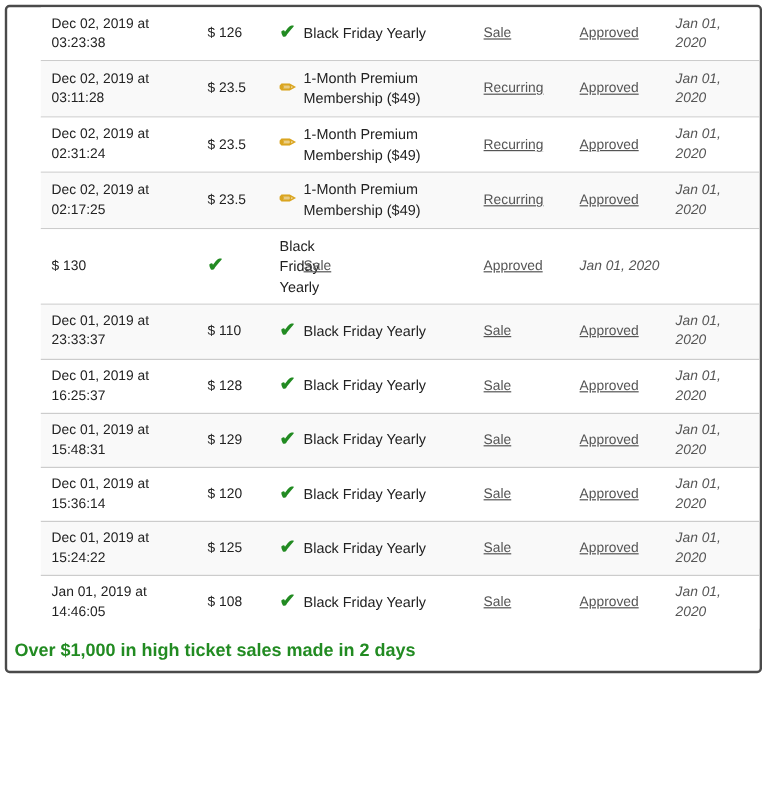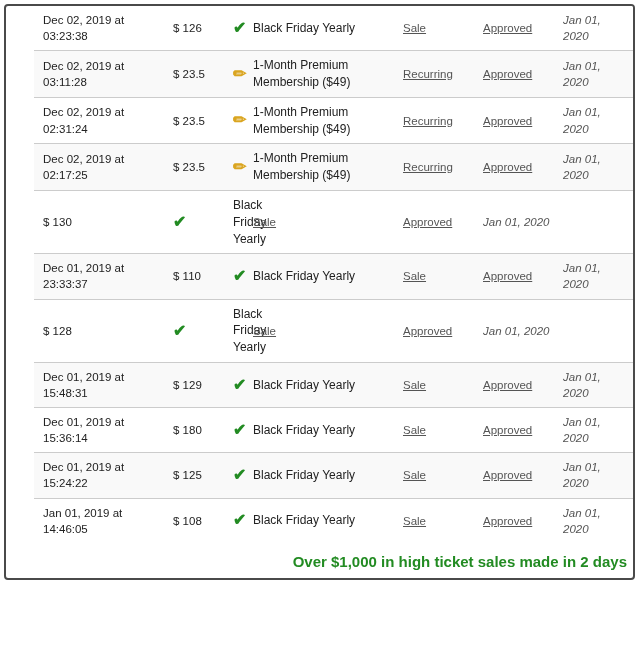--- a/index.html
+++ b/index.html
@@ -62,21 +62,21 @@
       color: #228B22;
       font-size: 16px;
       font-weight: bold;
     }
     .icon-yellow {
       color: #DAA520;
       font-size: 16px;
       font-weight: bold;
     }
     .footer-text {
-      text-align: right;
+      text-align: left;
       color: #228B22;
       font-size: 15px;
       font-weight: bold;
       padding: 10px 6px 8px;
     }
   </style>
 </head>
 <body>
 
 <div class="table-container">
@@ -128,39 +128,40 @@
       <div class="table-row">
       <div class="cell cell-date">Dec 01, 2019 at 23:33:37</div>
       <div class="cell cell-amount">$ 110</div>
       <div class="cell"><span class="icon-green">✔</span></div>
       <div class="cell">Black Friday Yearly</div>
       <div class="cell cell-type">Sale</div>
       <div class="cell cell-status">Approved</div>
       <div class="cell cell-exp">Jan 01, 2020</div>
     </div>
       <div class="table-row">
+      <div class="cell cell-date">Dec 01, 2019 at 16:25:37</div>
       <div class="cell cell-amount">$ 128</div>
       <div class="cell"><span class="icon-green">✔</span></div>
       <div class="cell">Black Friday Yearly</div>
       <div class="cell cell-type">Sale</div>
       <div class="cell cell-status">Approved</div>
       <div class="cell cell-exp">Jan 01, 2020</div>
     </div>
       <div class="table-row">
       <div class="cell cell-date">Dec 01, 2019 at 15:48:31</div>
       <div class="cell cell-amount">$ 129</div>
       <div class="cell"><span class="icon-green">✔</span></div>
       <div class="cell">Black Friday Yearly</div>
       <div class="cell cell-type">Sale</div>
       <div class="cell cell-status">Approved</div>
       <div class="cell cell-exp">Jan 01, 2020</div>
     </div>
       <div class="table-row">
       <div class="cell cell-date">Dec 01, 2019 at 15:36:14</div>
-      <div class="cell cell-amount">$ 180</div>
+      <div class="cell cell-amount">$ 120</div>
       <div class="cell"><span class="icon-green">✔</span></div>
       <div class="cell">Black Friday Yearly</div>
       <div class="cell cell-type">Sale</div>
       <div class="cell cell-status">Approved</div>
       <div class="cell cell-exp">Jan 01, 2020</div>
     </div>
       <div class="table-row">
       <div class="cell cell-date">Dec 01, 2019 at 15:24:22</div>
       <div class="cell cell-amount">$ 125</div>
       <div class="cell"><span class="icon-green">✔</span></div>

